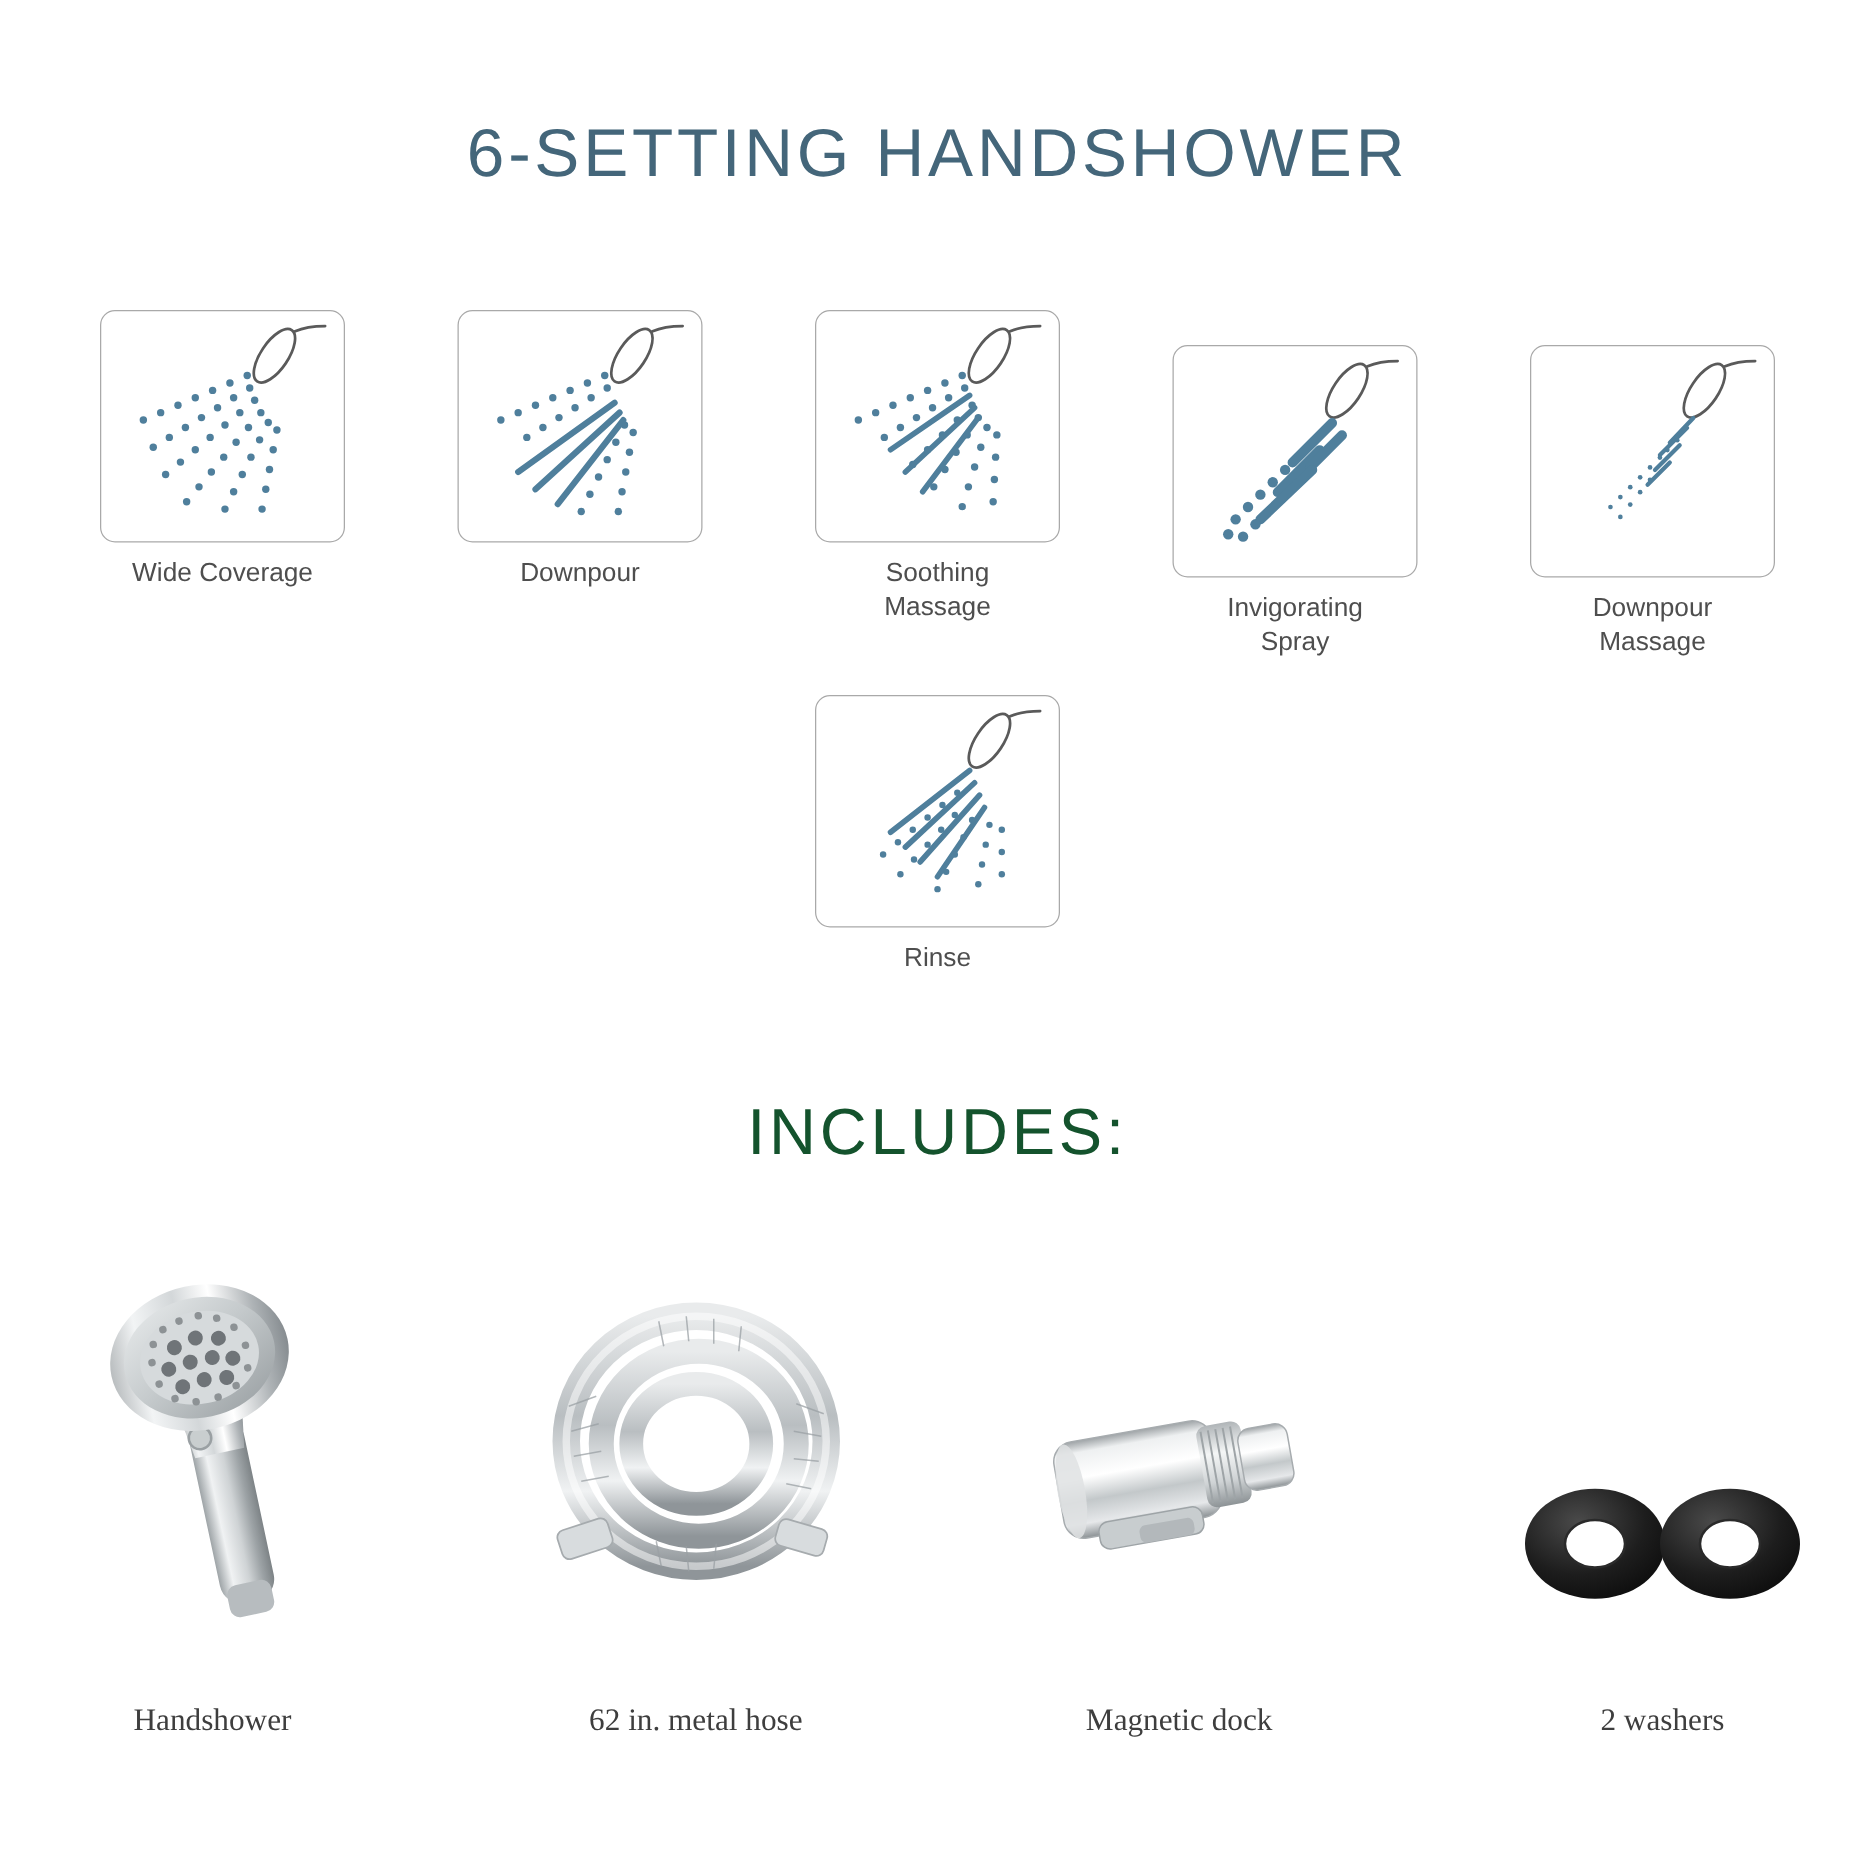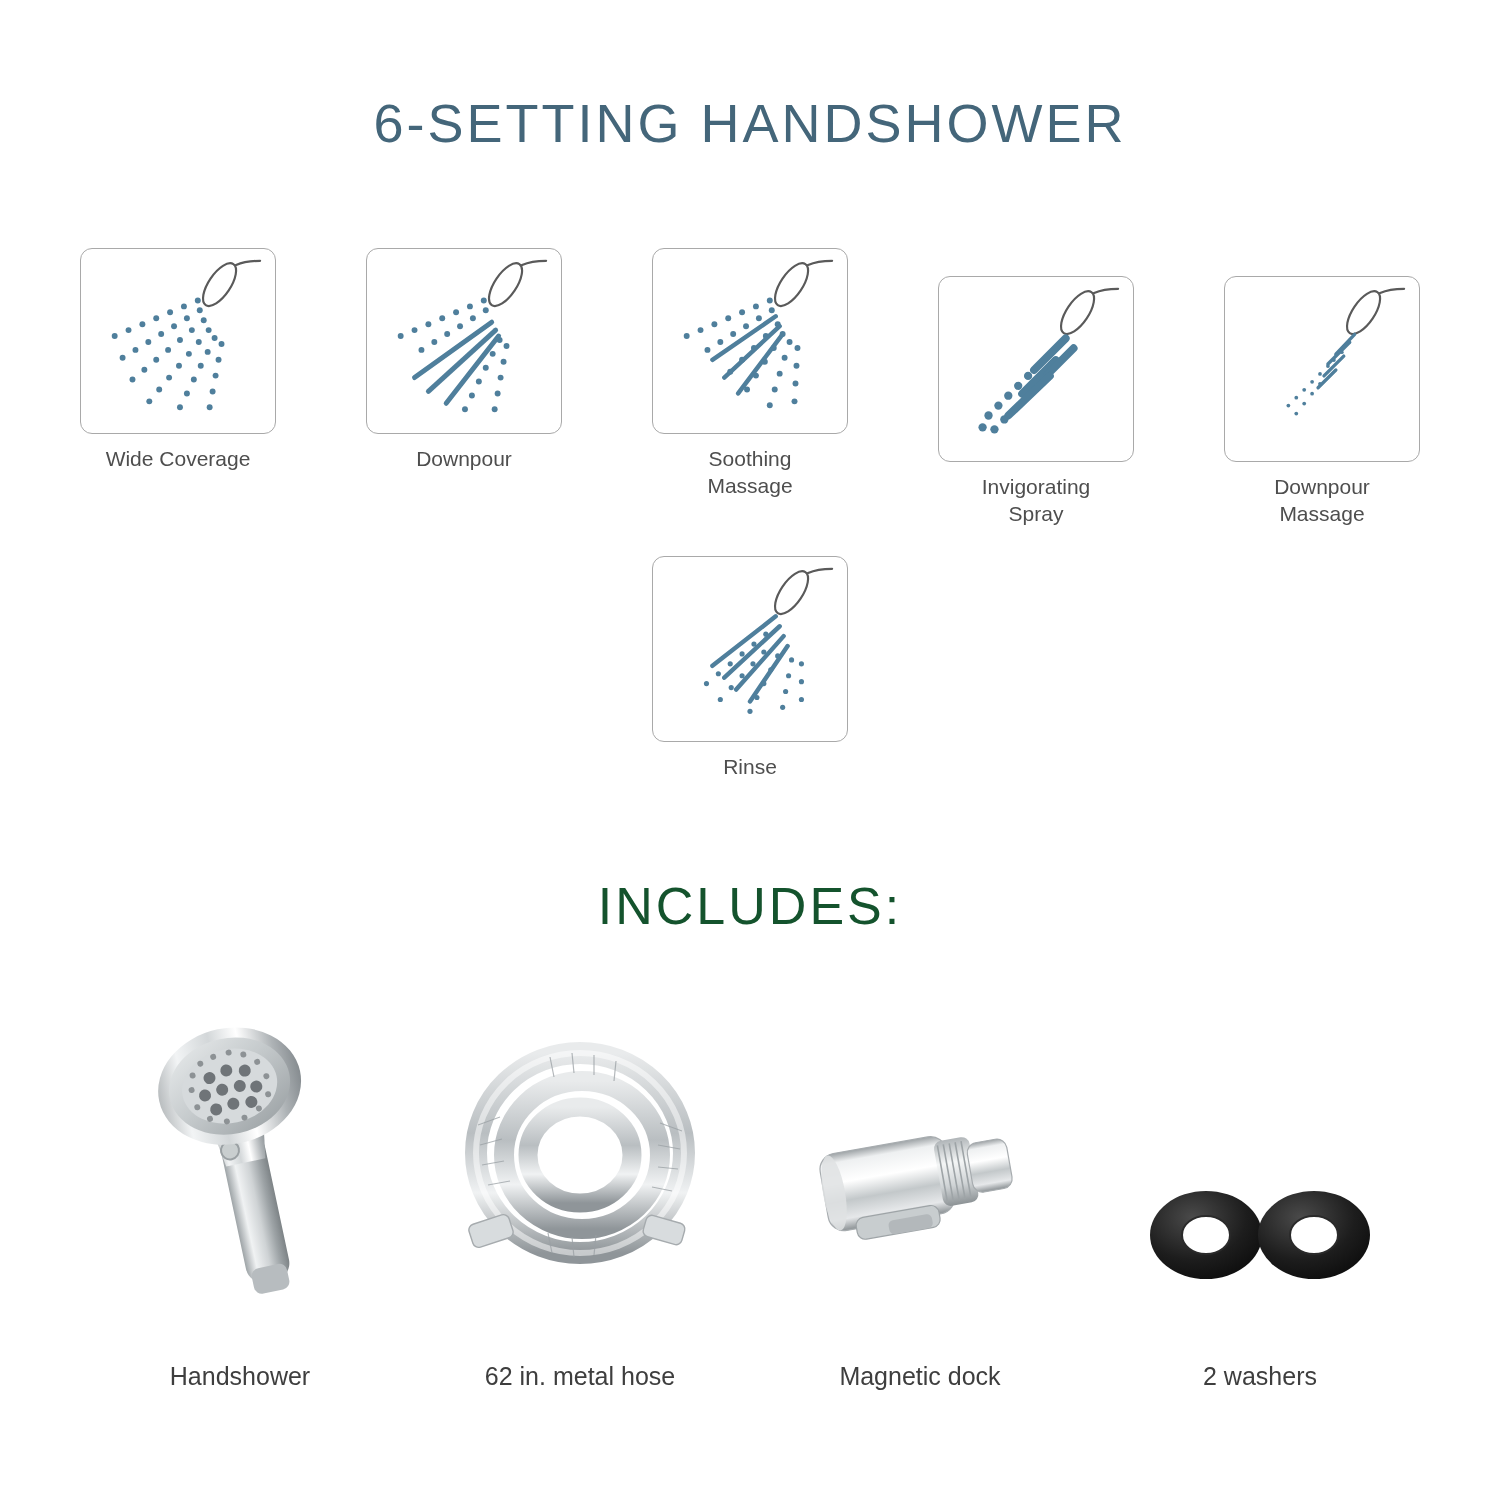--- a/index.html
+++ b/index.html
@@ -87,22 +87,23 @@
     max-width: 210px;
   }
 
   
   .includes-row {
     position: absolute;
     top: 985px;
     left: 0;
     width: 1500px;
     display: flex;
-    justify-content: center;
+    justify-content: space-between;
     align-items: flex-end;
+    font-family: Liberation Serif, serif;
   }
   .include-item {
     width: 340px;
     display: flex;
     flex-direction: column;
     align-items: center;
   }
   .include-art {
     height: 320px;
     display: flex;

